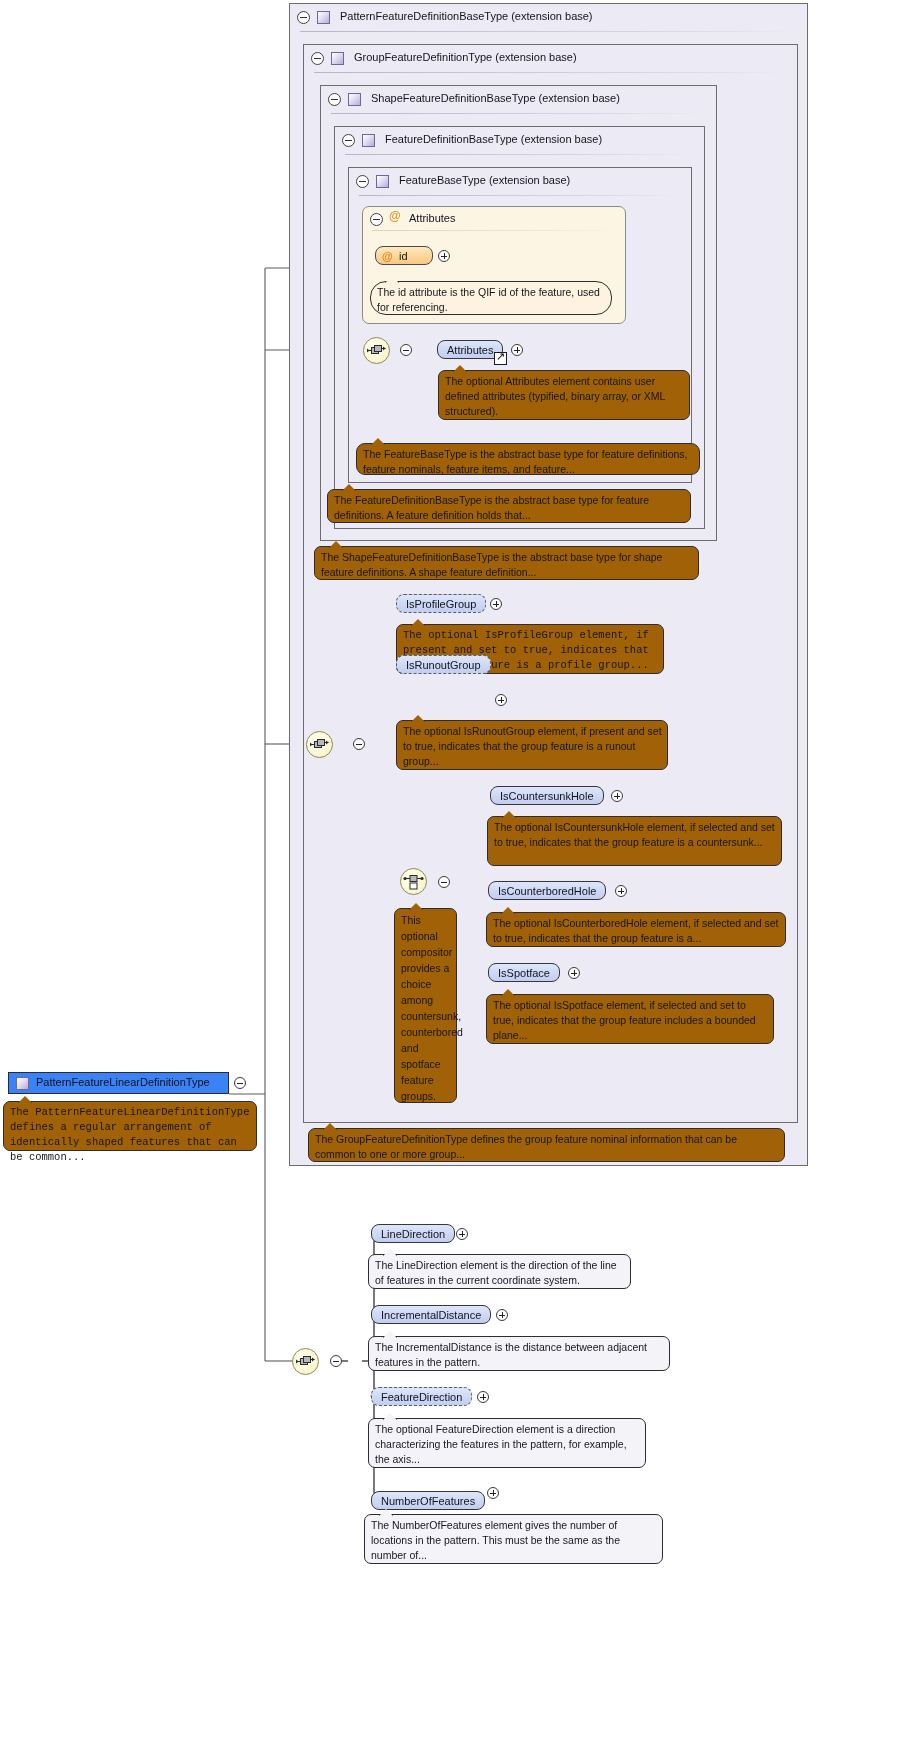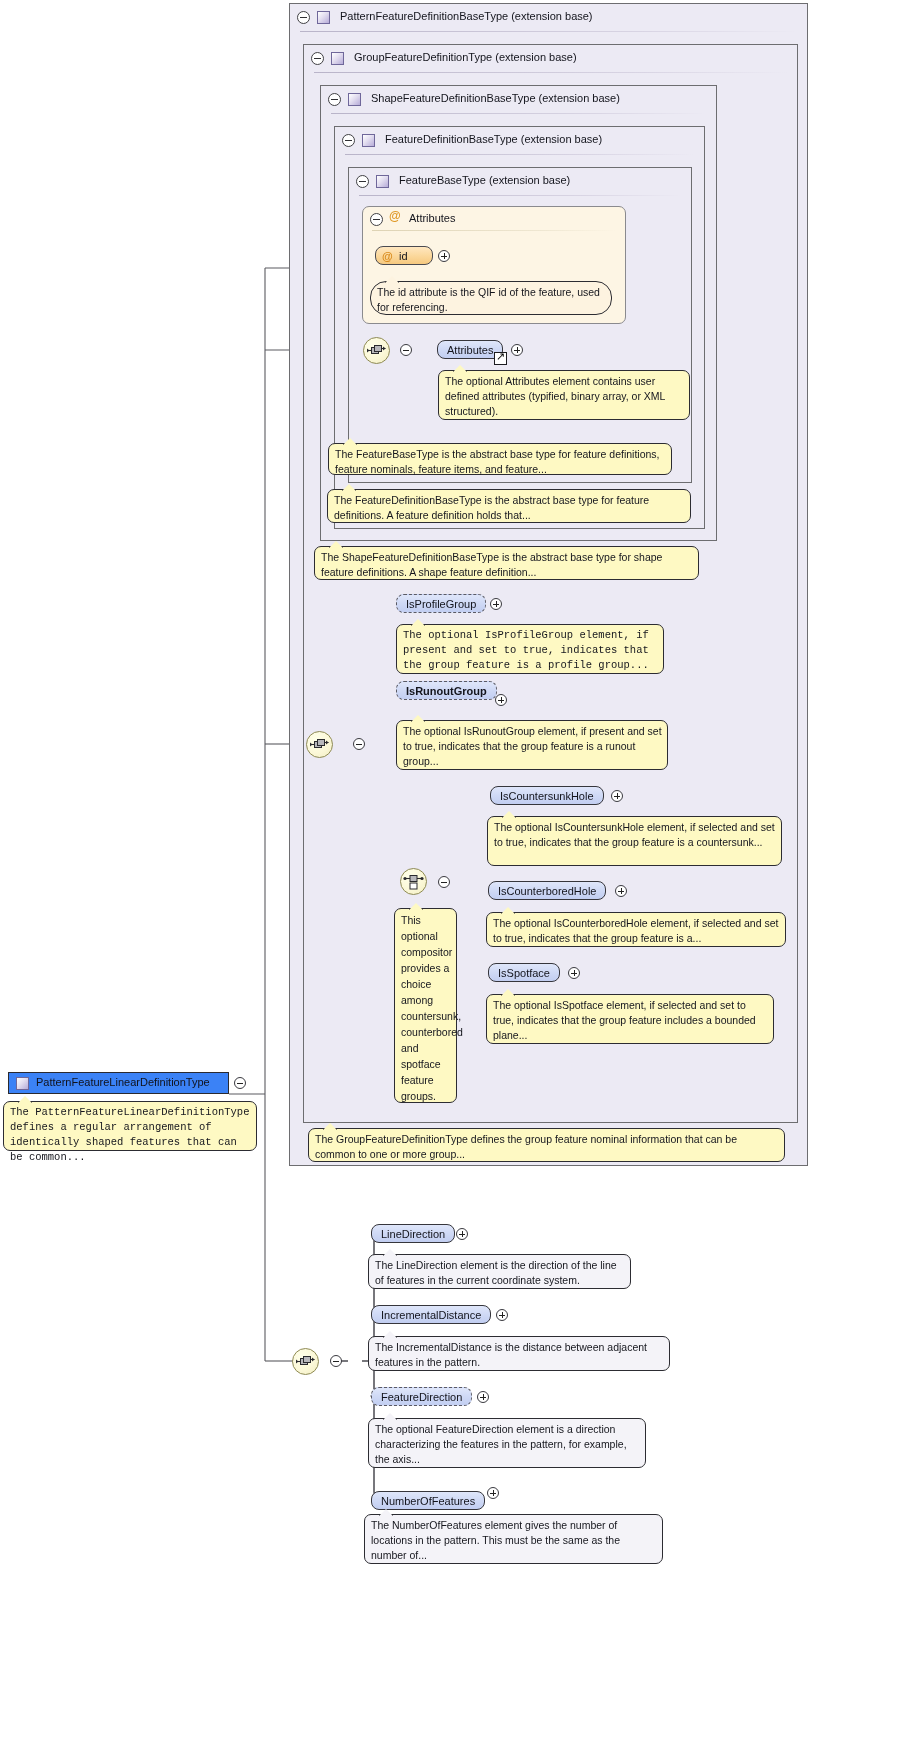--- a/index.html
+++ b/index.html
@@ -48,21 +48,21 @@
   .gotoarrow::after{content:"\2197";position:absolute;left:1px;top:-3px;font-size:11px;color:#000;line-height:13px;}
 
   
   .tgl{position:absolute;width:12px;height:12px;border:1px solid #3a3a40;border-radius:50%;
        background:#fff;box-sizing:border-box;}
   .tgl::before{content:"";position:absolute;left:2px;top:4.5px;width:6px;height:1px;background:#222;}
   .tgl.plus::after{content:"";position:absolute;left:4.5px;top:2px;width:1px;height:6px;background:#222;}
 
   
   .doc{position:absolute;box-sizing:border-box;border:1px solid #2c2c32;border-radius:7px;
-       background:#fef9c3;padding:3px 5px 3px 6px;font-size:10.5px;line-height:15px;color:#15161d;}
+       background:#a16207;padding:3px 5px 3px 6px;font-size:10.5px;line-height:15px;color:#15161d;}
   .doc.cream{background:#fdf3e0;border-radius:16px;}
   .doc.pale{background:#f4f3f8;}
   .doc .beak{position:absolute;top:-6px;left:14px;width:12px;height:7px;background:inherit;
              border-left:1px solid #2c2c32;border-right:1px solid #2c2c32;
              -webkit-clip-path:polygon(0% 100%,50% 0%,100% 100%);clip-path:polygon(0% 100%,50% 0%,100% 100%);}
 
   
   .comp{position:absolute;width:27px;height:27px;border-radius:50%;
         border:1px solid #8e8a54;box-sizing:border-box;
         background:radial-gradient(circle at 35% 30%,#ffffe9 0%,#fbf8d8 55%,#f2eec0 100%);}
@@ -224,21 +224,21 @@
     <span>Attributes</span>
   </div>
   <span class="gotoarrow" style="left:494px;top:352px;"></span>
   <span class="tgl plus" style="left:511px;top:344px;"></span>
 
   <div class="doc" style="left:438px;top:370px;width:252px;height:50px;">
     <span class="beak"></span>
     <span>The optional Attributes element contains user defined attributes (typified, binary array, or XML structured).</span>
   </div>
 
-  <div class="doc" style="left:328px;top:443px;width:344px;height:32px;">
+  <div class="doc" style="left:356px;top:443px;width:344px;height:32px;border-radius:9px;">
     <span class="beak"></span>
     <span>The FeatureBaseType is the abstract base type for feature definitions, feature nominals, feature items, and feature...</span>
   </div>
 
   <div class="doc" style="left:327px;top:489px;width:364px;height:34px;">
     <span class="beak"></span>
     <span>The FeatureDefinitionBaseType is the abstract base type for feature definitions. A feature definition holds that...</span>
   </div>
 
   <div class="doc" style="left:314px;top:546px;width:385px;height:34px;">
@@ -267,21 +267,21 @@
   <div class="pill opt" style="left:396px;top:594px;">
     <span>IsProfileGroup</span>
   </div>
   <span class="tgl plus" style="left:490px;top:598px;"></span>
 
   <div class="doc" style="left:396px;top:624px;width:268px;height:50px;font-family:Liberation Mono, monospace;">
     <span class="beak"></span>
     <span>The optional IsProfileGroup element, if present and set to true, indicates that the group feature is a profile group...</span>
   </div>
 
-  <div class="pill opt" style="left:396px;top:681px;font-weight:bold;">
+  <div class="pill opt" style="left:396px;top:655px;">
     <span>IsRunoutGroup</span>
   </div>
   <span class="tgl plus" style="left:495px;top:694px;"></span>
 
   <div class="doc" style="left:396px;top:720px;width:272px;height:50px;">
     <span class="beak"></span>
     <span>The optional IsRunoutGroup element, if present and set to true, indicates that the group feature is a runout group...</span>
   </div>
 
   <div class="comp" style="left:400px;top:868px;">

